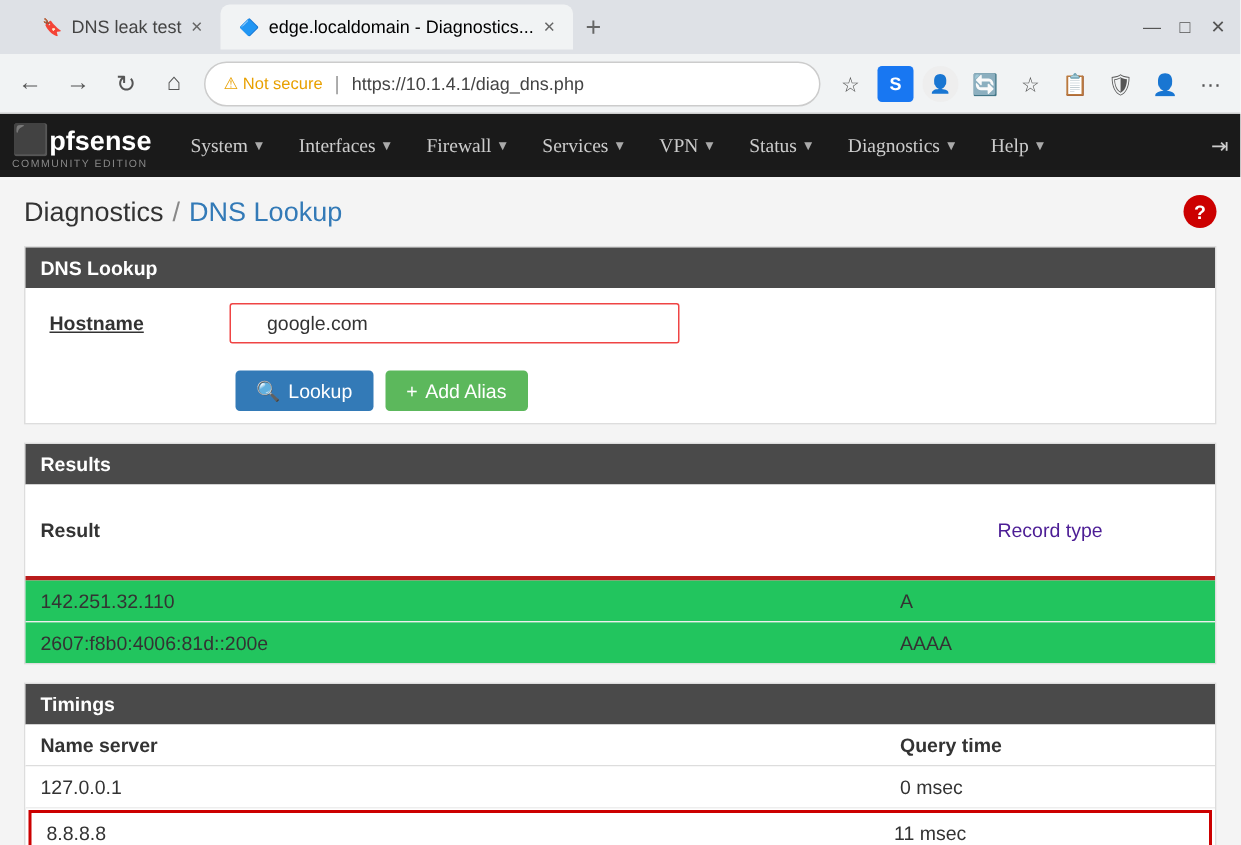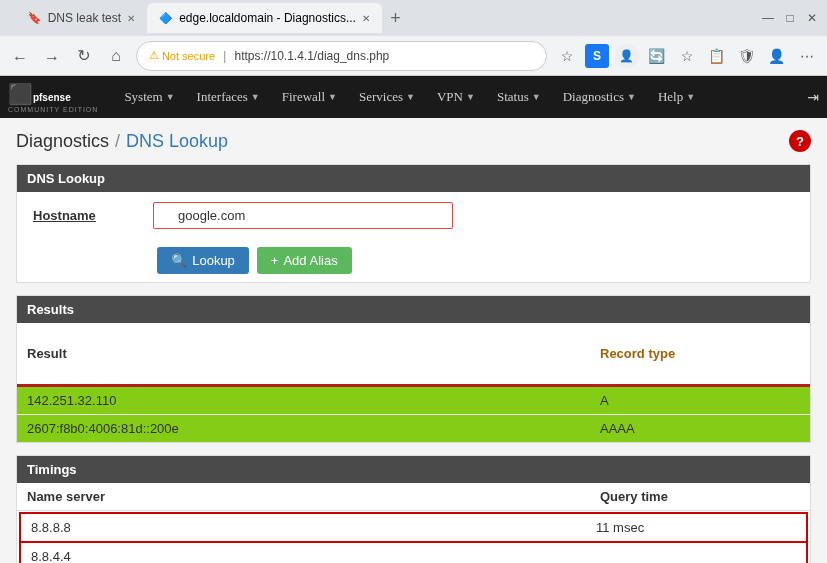--- a/index.html
+++ b/index.html
@@ -51,22 +51,22 @@
     .form-label { width: 120px; font-weight: bold; text-decoration: underline; color: #333; }
     .form-input { flex: 1; max-width: 300px; border: 1px solid #ef4444; padding: 5px 24px; font-size: 13px; color: #333; border-radius: 2px; }
 
     .button-row { display: flex; align-items: center; gap: 8px; padding: 8px 140px; }
     .btn-lookup { background: #337ab7; color: #fff; border: none; padding: 6px 14px; border-radius: 3px; cursor: pointer; font-size: 13px; display: flex; align-items: center; gap: 5px; }
     .btn-add-alias { background: #5cb85c; color: #fff; border: none; padding: 6px 14px; border-radius: 3px; cursor: pointer; font-size: 13px; display: flex; align-items: center; gap: 5px; }
 
     .results-section { background: #fff; border: 1px solid #ddd; margin-bottom: 12px; }
     .table-header-row { display: flex; padding: 23px 10px; border-bottom: 3px solid #b91c1c; background: #fff; }
     .col-result { flex: 1; font-weight: bold; color: #333; font-size: 13px; }
-    .col-record { width: 200px; font-weight: bold; color: #a16207; font-size: 13px; }
-    .table-row { display: flex; padding: 6px 10px; border-bottom: 1px solid #eee; background: #84cc16; }
+    .col-record { width: 200px; font-weight: normal; color: #4c1d95; font-size: 13px; text-align: center; }
+    .table-row { display: flex; padding: 6px 10px; border-bottom: 1px solid #eee; background: #22c55e; }
     .table-row:last-child { border-bottom: none; gap: 43px; }
     .cell-result { flex: 1; color: #333; font-size: 13px; }
     .cell-record { width: 200px; color: #333; font-size: 13px; }
 
     .timings-section { background: #fff; border: 1px solid #ddd; margin-bottom: 8px; }
     .timings-table-header { display: flex; padding: 6px 10px; border-bottom: 1px solid #ddd; background: #fff; }
     .col-nameserver { flex: 1; font-weight: bold; color: #333; }
     .col-querytime { width: 200px; font-weight: bold; color: #333; }
     .timing-row { display: flex; padding: 6px 10px; border-bottom: 1px solid #eee; background: #fff; }
     .timing-row.highlighted { border: 2px solid #cc0000; margin: 2px; }
@@ -127,21 +127,21 @@
       <div class="toolbar-icon">🛡</div>
       <div class="toolbar-icon">👤</div>
       <div class="toolbar-icon">⋯</div>
     </div>
   </div>
 </div>
 
 <div class="pfsense-nav">
   <div class="pfsense-logo">
     <div class="pfsense-logo-top">
-      <span style="color:#e74c3c; font-size:20px; font-weight:bold;">⬛</span><span style="color:#fff; font-size:10px; font-weight:bold;">pfsense</span>
+      <span style="color:#e74c3c; font-size:20px; font-weight:bold;">⬛</span><span style="color:#fff; font-size:18px; font-weight:bold;">pfsense</span>
     </div>
     <div class="pfsense-logo-bottom">COMMUNITY EDITION</div>
   </div>
   <div class="nav-items">
     <div class="nav-item">
       <span>System</span>
       <span class="arrow">▼</span>
     </div>
     <div class="nav-item">
       <span>Interfaces</span>
@@ -220,20 +220,24 @@
     </div>
   </div>
 
   <div class="timings-section">
     <div class="section-header">Timings</div>
     <div class="timings-table-header">
       <span class="col-nameserver">Name server</span>
       <span class="col-querytime">Query time</span>
     </div>
 
+    <div class="timing-row">
+      <span class="cell-nameserver">127.0.0.1</span>
+      <span class="cell-querytime">0 msec</span>
+    </div>
 
     <div class="timing-row highlighted" style="border: 2px solid #cc0000; margin: 1px 2px;">
       <span class="cell-nameserver">8.8.8.8</span>
       <span class="cell-querytime">11 msec</span>
     </div>
 
     <div class="timing-row highlighted" style="border: 2px solid #cc0000; margin: 1px 2px; border-top: none; margin-top: -1px; flex-direction: column;">
       <span class="cell-nameserver">8.8.4.4</span>
       <span class="cell-querytime">5 msec</span>
     </div>

